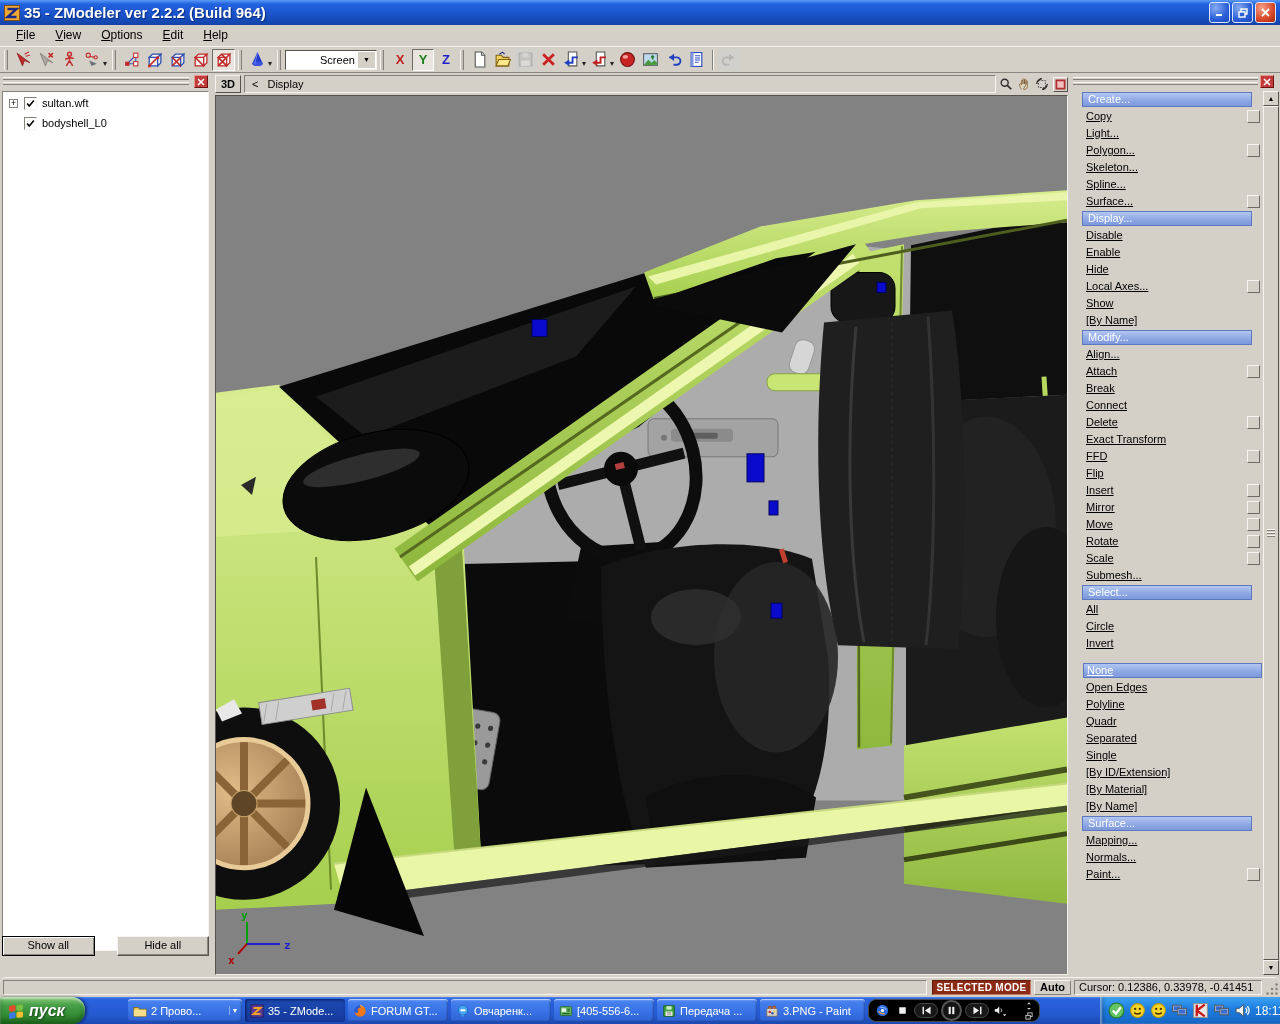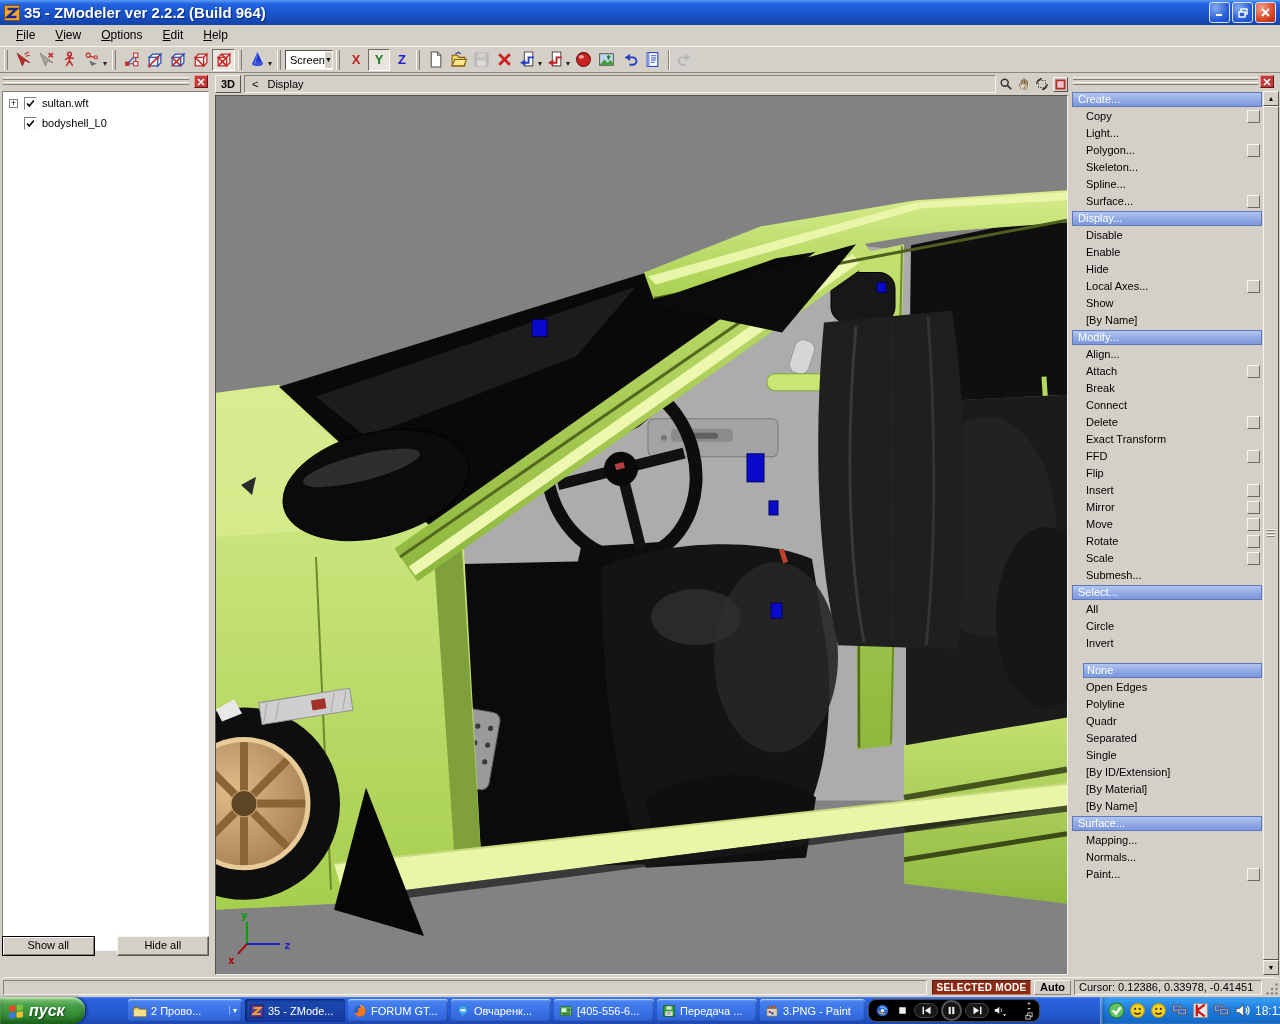--- a/index.html
+++ b/index.html
@@ -28,22 +28,22 @@
   
   #toolbar { top:46px; left:0; width:1280px; height:27px; background:#D4D0C8;
     border-top:1px solid #f4f2ee; border-bottom:1px solid #8a8680;
     display:flex; align-items:center; padding-left:1px; }
   .grip { width:4px; height:20px; margin:0 4px 0 3px; border-left:1px solid #f6f4f0; border-right:1px solid #84807a; background:#c6c2ba; }
   .tool-btn { width:23px; height:22px; display:flex; align-items:center; justify-content:center; background:#D4D0C8; }
   .tool-btn svg { width:17px; height:17px; }
   .tool-btn.pressed { border:1px solid; border-color:#6e6a64 #ffffff #ffffff #6e6a64; background:#e8e5de; }
   .tool-btn.disabled { filter:grayscale(1) opacity(0.5); }
   .dd-arrow { font-size:8px; color:#202020; margin:8px 2px 0 -1px; }
-  .combo { display:flex; align-items:center; width:48px; height:20px; background:#fff;
-    border:1px solid; border-color:#56524c #f4f2ee #f4f2ee #56524c; }
+  .combo { display:flex; align-items:center; width:92px; height:20px; background:#fff;
+    border:1px solid; border-color:#56524c #f4f2ee #f4f2ee #56524c;padding-left:30px; }
   .combo-text { flex:1; padding-left:4px; font-size:11px; }
   .combo-btn { width:17px; height:16px; margin-right:1px; background:#D4D0C8; display:flex; align-items:center; justify-content:center; font-size:7px; }
   .axis-btn { width:22px; height:22px; margin-left:1px; display:flex; align-items:center; justify-content:center;
     font-weight:bold; font-size:13px; background:#D4D0C8; }
   .axis-btn.pressed { border:1px solid; border-color:#6e6a64 #fff #fff #6e6a64; background:#e8e5de; }
   .tb-sep { width:2px; height:20px; border-left:1px solid #84807a; border-right:1px solid #f6f4f0; margin:0 4px; }
 
   
   .dock-head { position:absolute; left:0; right:0; top:0; height:17px; }
   .hgrip { position:absolute; left:3px; right:22px; height:3px; border-top:1px solid #f6f4f0; border-bottom:1px solid #84807a; }
@@ -79,23 +79,23 @@
   #vp-max { width:15px; height:15px; margin-left:3px; background:#D4D0C8; padding:1px;
     border:1px solid; border-color:#f6f4f0 #56524c #56524c #f6f4f0; }
   #vp-max svg { width:11px; height:11px; }
   #vp-canvas { position:absolute; left:2px; right:2px; top:22px; bottom:2px; background:#828282;
     border:1px solid; border-color:#56524c #f0eee8 #f0eee8 #56524c; overflow:hidden; }
   #scene { position:absolute; left:0; top:0; width:100%; height:100%; }
 
   
   #right-panel { left:1070px; top:73px; width:210px; height:904px; background:#D4D0C8; }
   #rp-content { position:absolute; left:2px; top:18px; right:18px; bottom:2px; overflow:hidden; }
-  .sec-head { height:15px; margin:1px 0; line-height:13px; padding-left:5px; color:#fff;
+  .sec-head { height:15px; margin:1px 10px; line-height:13px; padding-left:5px; color:#fff;
     background:linear-gradient(180deg,#B2C6F0 0%,#8FA9E4 55%,#7D98DC 100%); border:1px solid #5E78BE; }
-  .sec-item { position:relative; height:17px; line-height:17px; padding-left:14px; }
+  .sec-item { position:relative; height:17px; line-height:17px; padding-left:14px;text-decoration:underline; }
   .sec-item.hl { height:15px; line-height:13px; margin:11px 0 1px 11px; padding-left:3px; color:#fff;
     background:linear-gradient(180deg,#B2C6F0 0%,#8FA9E4 55%,#7D98DC 100%); border:1px solid #5E78BE; }
   .chkbtn { position:absolute; right:2px; top:2px; width:13px; height:13px; background:#D4D0C8;
     border:1px solid; border-color:#f6f4f0 #6e6a64 #6e6a64 #f6f4f0; }
   #rp-scroll { position:absolute; right:1px; top:18px; width:16px; bottom:2px; background:#ECEAE4; }
   .sb-arrow { position:absolute; left:0; width:16px; height:15px; background:#D4D0C8; text-align:center; line-height:14px; font-size:7px;
     border:1px solid; border-color:#f6f4f0 #56524c #56524c #f6f4f0; }
   #sb-thumb { position:absolute; left:0; top:15px; bottom:15px; width:16px; background:#D4D0C8;
     border:1px solid; border-color:#f6f4f0 #56524c #56524c #f6f4f0; }
   #sb-grip { position:absolute; left:3px; right:3px; top:50%; margin-top:-4px; height:8px;

